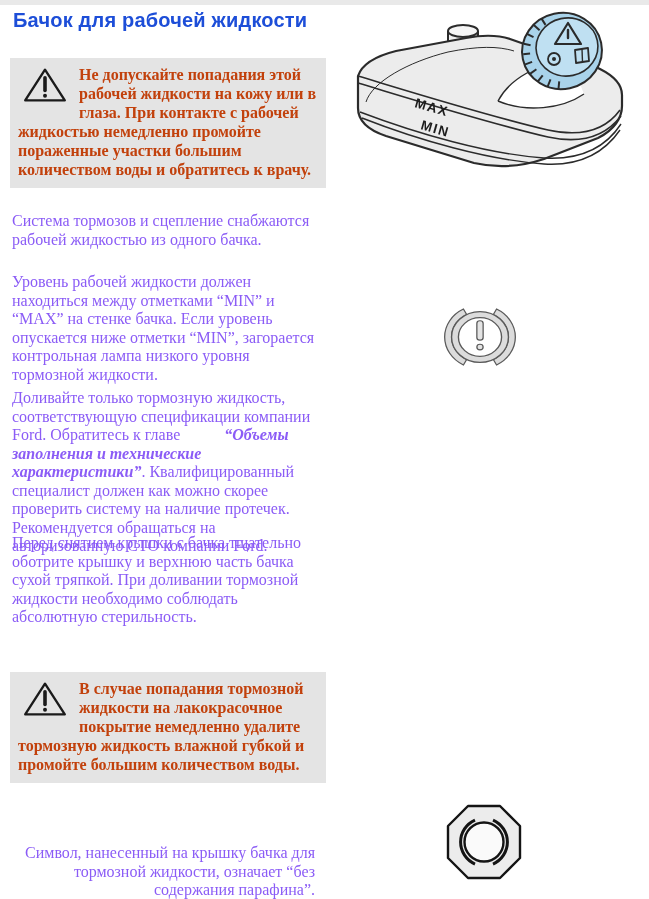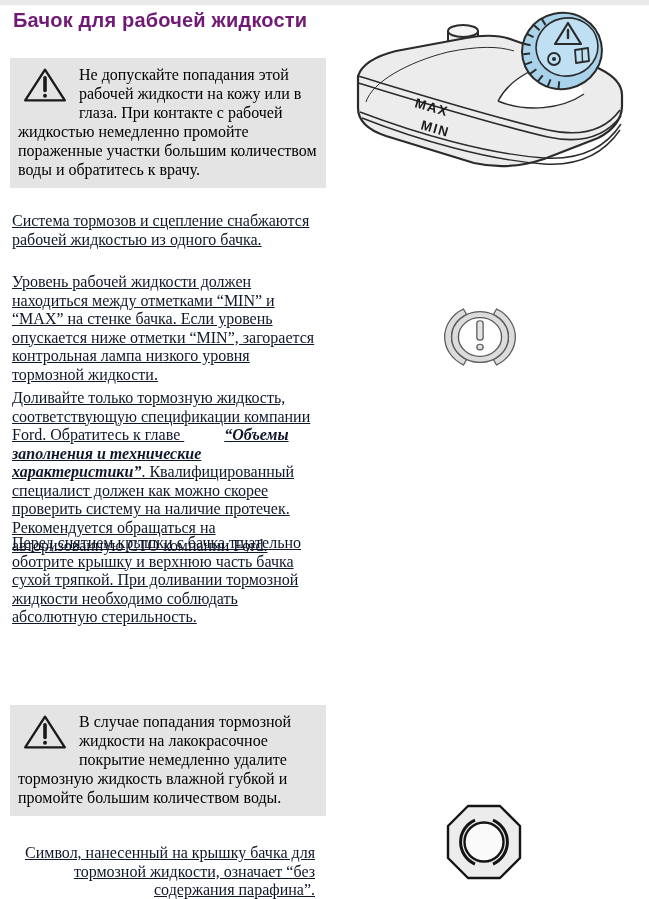--- a/index.html
+++ b/index.html
@@ -4,33 +4,33 @@
 <style>
   html,body{margin:0;padding:0;}
   body{
     width:649px;height:899px;position:relative;background:#ffffff;
     font-family:"Liberation Serif", serif;color:#1c1c1c;overflow:hidden;
   }
   .topbar{position:absolute;top:0;left:0;width:649px;height:5px;background:#e9e9e9;}
   .title{
     position:absolute;left:13px;top:8px;width:330px;margin:0;
     font-family:"Liberation Sans", sans-serif;font-weight:700;
-    font-size:20px;line-height:25px;color:#701a75;letter-spacing:.2px;
+    font-size:20px;line-height:25px;color:#1d4ed8;letter-spacing:.2px;
   }
   .warnbox{
     position:absolute;left:10px;width:316px;box-sizing:border-box;
     background:#e4e4e4;padding:7px 9px 9px 8px;
-    font-size:16px;line-height:19px;color:#000000;
+    font-size:16px;line-height:19px;color:#c2410c;font-weight:bold;
   }
   #warn1{top:58px;}
-  #warn2{top:705px;}
+  #warn2{top:672px;}
   .warn-tri{float:left;width:50px;height:36px;margin:2px 9px 1px 2px;}
   .para{
     position:absolute;left:12px;width:303px;margin:0;
-    font-size:16px;line-height:18.5px;color:#0f172a;text-decoration:underline;
+    font-size:16px;line-height:18.5px;color:#8b5cf6;
   }
   #p1{top:212px;}
   #p2{top:273px;}
   #p3{top:389px;}
   #p4{top:534px;}
   #p5{top:844px;text-align:right;}
   .ref{font-weight:700;font-style:italic;margin-left:40px;}
   .fig{position:absolute;}
   #fig-reservoir{left:348px;top:6px;width:296px;height:168px;}
   #fig-lamp{left:428px;top:308px;width:104px;height:58px;}

